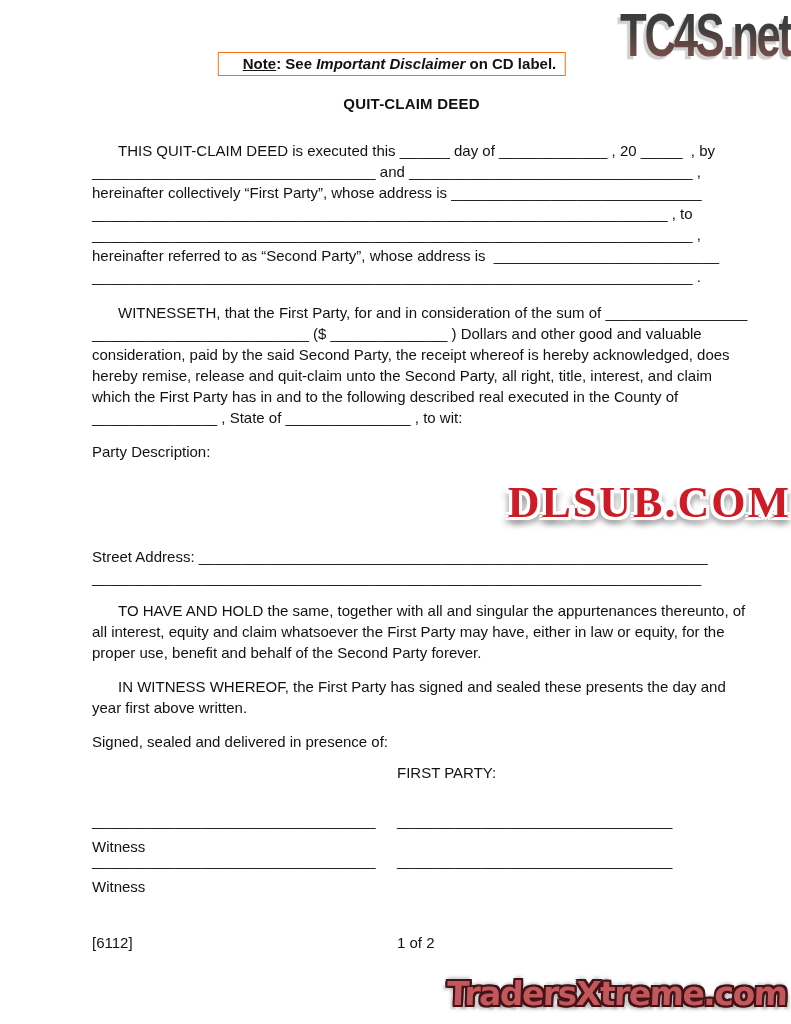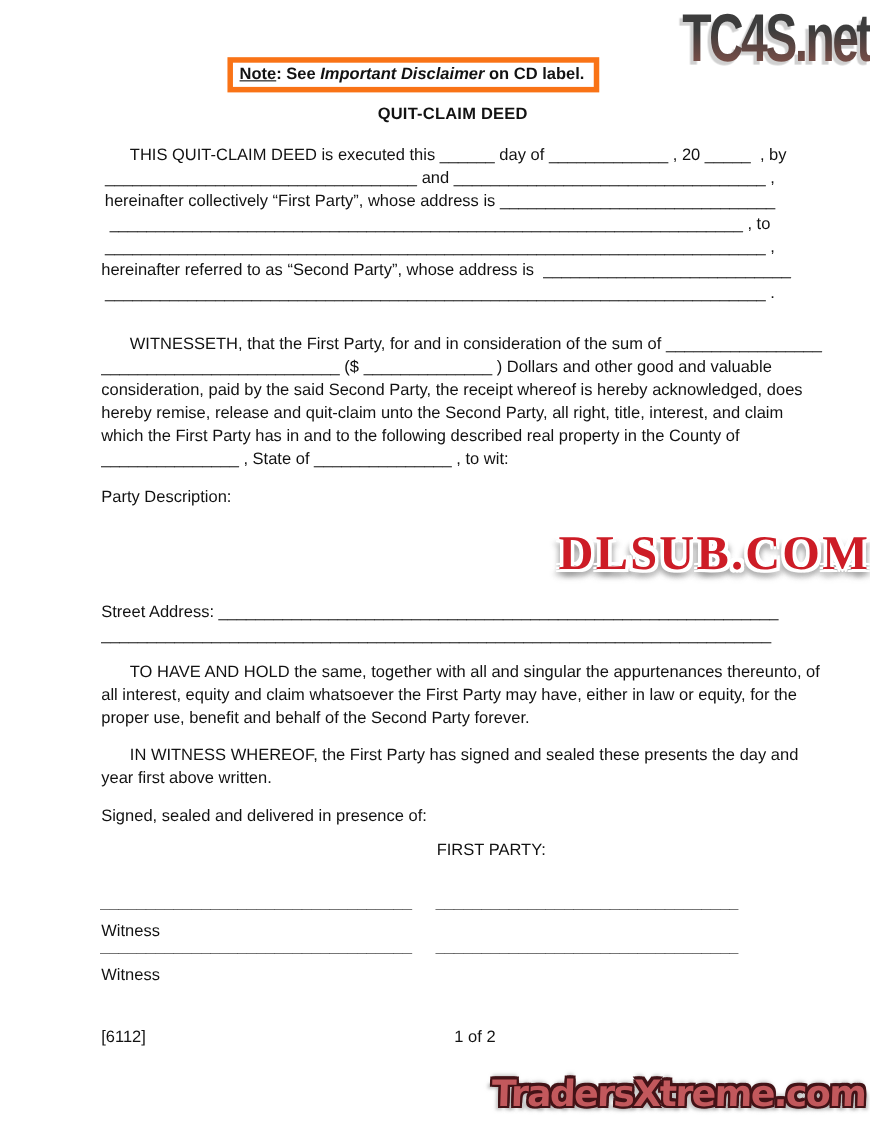--- a/index.html
+++ b/index.html
@@ -12,54 +12,54 @@
     overflow:hidden;
   }
   .line { line-height:21px; white-space:pre; }
   .first { padding-left:26px; }
   .b { font-weight:bold; }
   .i { font-style:italic; }
   .u { text-decoration:underline; }
 
   
   .note-box {
-    position:absolute; top:52px; left:376px; transform:translateX(-50%);
-    border:5px solid #f97316;
-    padding:2px 9px 3px 6px;
+    position:absolute; top:52px; left:392px; transform:translateX(-50%);
+    border:1px solid #f97316;
+    padding:2px 9px 3px 24px;
     font-weight:bold; white-space:pre;
   }
 
   
   .title {
     position:absolute; top:95px; left:0; width:100%;
     text-align:center; font-weight:bold; letter-spacing:.2px;margin-left:16px;
   }
 
   
   .sec { position:absolute; left:92px; width:616px; }
-  .sec-para1 { top:130px;text-align:center; }
+  .sec-para1 { top:140px; }
   .sec-para2 { top:302px; }
   .sec-legal { top:441px; }
   .sec-street { top:546px; }
   .sec-para3 { top:600px; }
   .sec-para4 { top:676px; }
   .sec-presence { top:731px; }
 
   .first-party { position:absolute; left:397px; top:762px; line-height:21px; white-space:pre; }
 
-  .sig-row { position:absolute; left:92px; width:616px; line-height:21px; white-space:pre;font-style:italic; }
+  .sig-row { position:absolute; left:92px; width:616px; line-height:21px; white-space:pre; }
   .sig-left { display:inline-block; width:305px; }
   .sig-row1 { top:810px; }
   .sig-row2 { top:850px; }
   .wit1 { top:836px; }
   .wit2 { top:876px; }
   .witness { position:absolute; left:92px; line-height:21px; white-space:pre; }
 
   .footer-code { position:absolute; left:92px; top:932px; line-height:21px; }
-  .footer-page { position:absolute; left:397px; top:932px; line-height:21px;margin-left:16px; }
+  .footer-page { position:absolute; left:397px; top:932px; line-height:21px; }
 
   
   .wm-tc4s {
     position:absolute; top:4px; right:0;
     font-weight:bold; font-size:56px; line-height:1; letter-spacing:-3px;
     background:linear-gradient(to bottom, var(--tc4s-top) 38%, var(--tc4s-bottom) 88%);
     -webkit-background-clip:text; background-clip:text; color:transparent;
     transform:scale(0.78,1.1); transform-origin:top right;
     filter:drop-shadow(-4px 3px 0 rgba(170,170,170,0.55));
     white-space:pre;
@@ -110,21 +110,21 @@
     <div class="line">________________________________________________________________________ ,</div>
     <div class="line">hereinafter referred to as “Second Party”, whose address is  ___________________________</div>
     <div class="line">________________________________________________________________________ .</div>
   </div>
 
   <div class="sec sec-para2">
     <div class="line first">WITNESSETH, that the First Party, for and in consideration of the sum of _________________</div>
     <div class="line">__________________________ ($ ______________ ) Dollars and other good and valuable</div>
     <div class="line">consideration, paid by the said Second Party, the receipt whereof is hereby acknowledged, does</div>
     <div class="line">hereby remise, release and quit-claim unto the Second Party, all right, title, interest, and claim</div>
-    <div class="line">which the First Party has in and to the following described real property in the County of</div>
+    <div class="line">which the First Party has in and to the following described real executed in the County of</div>
     <div class="line">_______________ , State of _______________ , to wit:</div>
   </div>
 
   <div class="sec sec-legal">
     <div class="line">Party Description:</div>
   </div>
 
   <div class="wm-dlsub">DLSUB.COM</div>
 
   <div class="sec sec-street">

